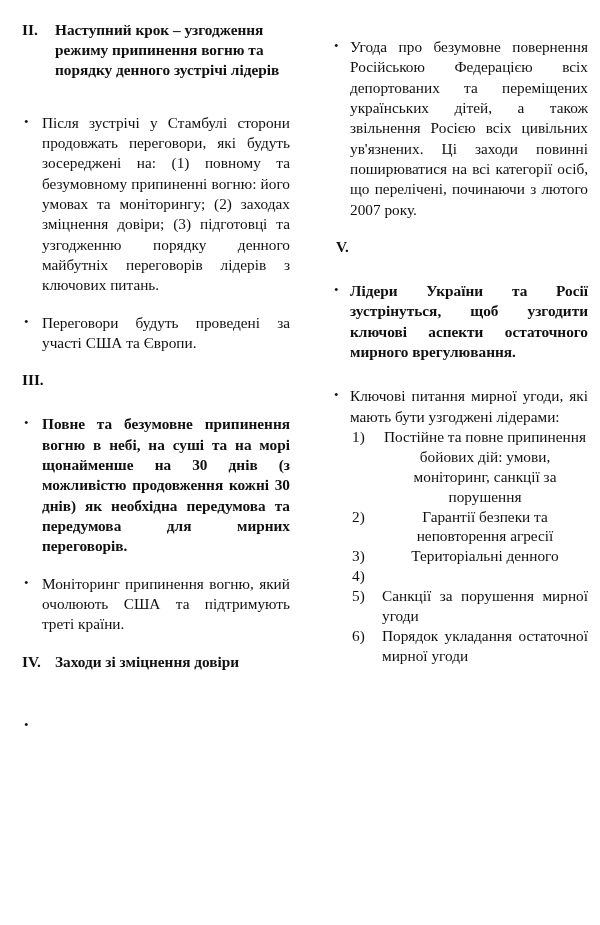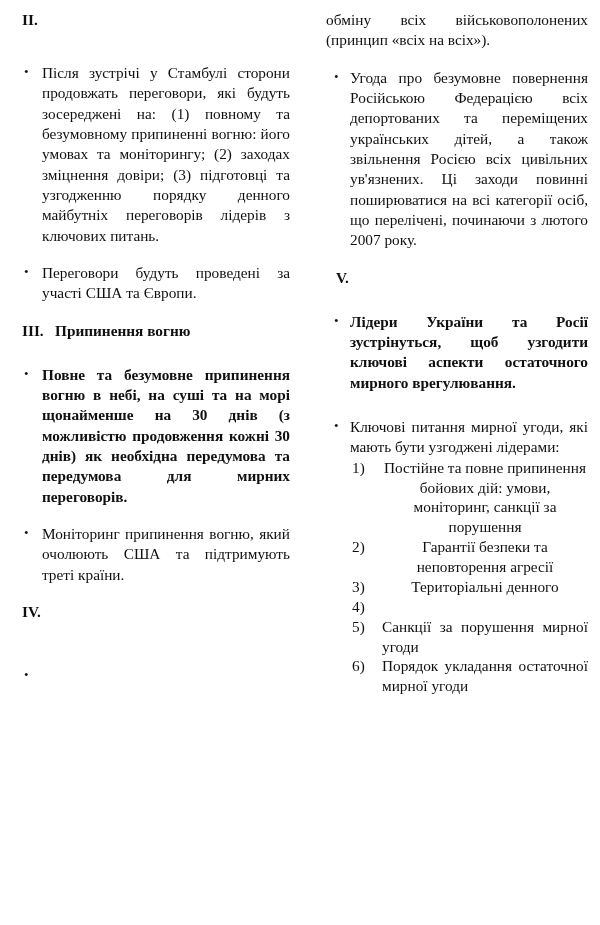--- a/index.html
+++ b/index.html
@@ -12,21 +12,21 @@
     height: 925px;
     font-family: "Liberation Serif", "DejaVu Serif", serif;
     color: #101010;
     overflow: hidden;
   }
   .page {
     position: relative;
     width: 600px;
     height: 925px;
     box-sizing: border-box;
-    padding: 10px 12px 0 12px;
+    padding: 20px 12px 0 12px;
     display: flex;
     gap: 0;
   }
   .column {
     width: 288px;
     box-sizing: border-box;
   }
   .column-left  { padding-right: 10px; }
   .column-right { padding-left: 26px; }
 
@@ -106,76 +106,74 @@
 </style>
 </head>
 <body>
 
 <div class="page">
 
   <div class="column column-left">
 
     <div class="section-heading">
       <span class="numeral">II.</span>
+      <span class="heading-text">Наступний крок – узгодження режиму припинення вогню та порядку денного зустрічі лідерів</span>
     </div>
 
     <div class="gap-xl"></div>
 
     <div class="bullet-item">
       <span class="marker">•</span>
       <span class="bullet-text">Після зустрічі у Стамбулі сторони продовжать переговори, які будуть зосереджені на: (1) повному та безумовному припиненні вогню: його умовах та моніторингу; (2) заходах зміцнення довіри; (3) підготовці та узгодженню порядку денного майбутніх переговорів лідерів з ключових питань.</span>
     </div>
 
     <div class="gap-md"></div>
 
     <div class="bullet-item">
       <span class="marker">•</span>
       <span class="bullet-text">Переговори будуть проведені за участі США та Європи.</span>
     </div>
 
     <div class="gap-md"></div>
 
     <div class="section-heading">
       <span class="numeral">III.</span>
-      <span class="heading-text">Припинення вогню</span>
     </div>
 
     <div class="gap-lg"></div>
 
     <div class="bullet-item bold">
       <span class="marker">•</span>
       <span class="bullet-text">Повне та безумовне припинення вогню в небі, на суші та на морі щонайменше на 30 днів (з можливістю продовження кожні 30 днів) як необхідна передумова та передумова для мирних переговорів.</span>
     </div>
 
     <div class="gap-md"></div>
 
     <div class="bullet-item">
       <span class="marker">•</span>
       <span class="bullet-text">Моніторинг припинення вогню, який очолюють США та підтримують треті країни.</span>
     </div>
 
     <div class="gap-md"></div>
 
     <div class="section-heading">
       <span class="numeral">IV.</span>
+      <span class="heading-text">Заходи зі зміцнення довіри</span>
     </div>
 
     <div class="gap-xxl"></div>
 
     <div class="bullet-item">
       <span class="marker">•</span>
     </div>
 
   </div>
 
   <div class="column column-right">
 
-    <div class="bullet-item">
-      <span class="bullet-text">обміну всіх військовополонених (принцип «всіх на всіх»).</span>
-    </div>
 
     <div class="gap-md"></div>
 
     <div class="bullet-item">
       <span class="marker">•</span>
       <span class="bullet-text">Угода про безумовне повернення Російською Федерацією всіх депортованих та переміщених українських дітей, а також звільнення Росією всіх цивільних ув'язнених. Ці заходи повинні поширюватися на всі категорії осіб, що перелічені, починаючи з лютого 2007 року.</span>
     </div>
 
     <div class="gap-md"></div>
 

